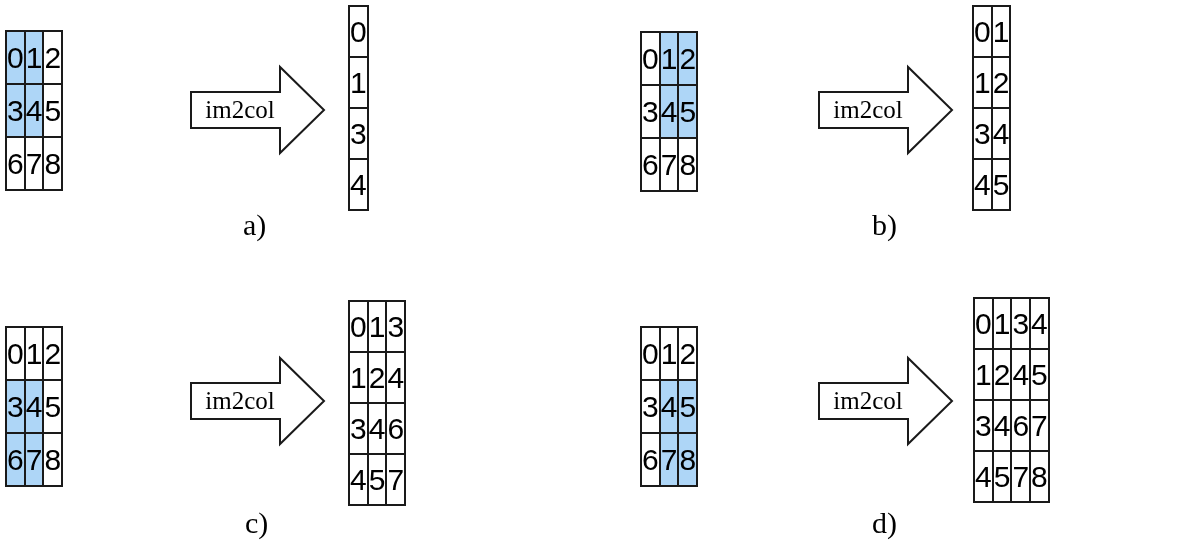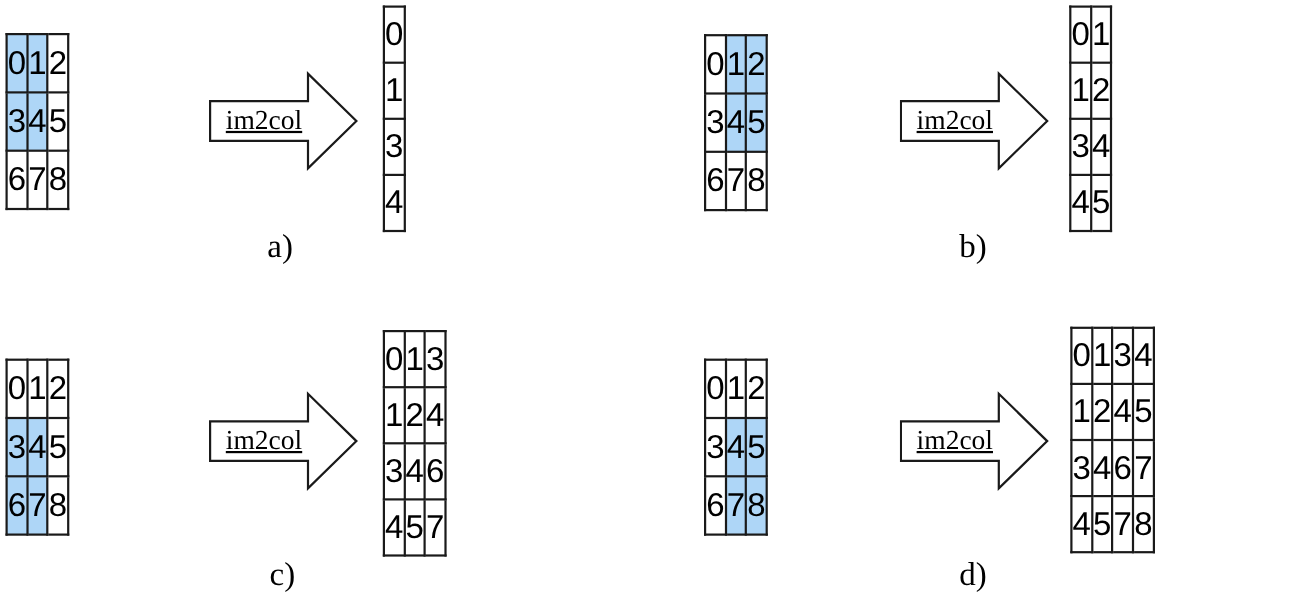--- a/index.html
+++ b/index.html
@@ -59,21 +59,20 @@
     top: 0;
     width: 100px;
     height: 92px;
     display: flex;
     align-items: center;
     justify-content: center;
     font-family: "Liberation Serif", serif;
     font-size: 25px;
     color: #000000;
     letter-spacing: 0px;
-    text-decoration: underline;
   }
 
   
   .caption {
     position: absolute;
     font-family: "Liberation Serif", serif;
     font-size: 30px;
     color: #000000;
     line-height: 1;
     white-space: nowrap;

